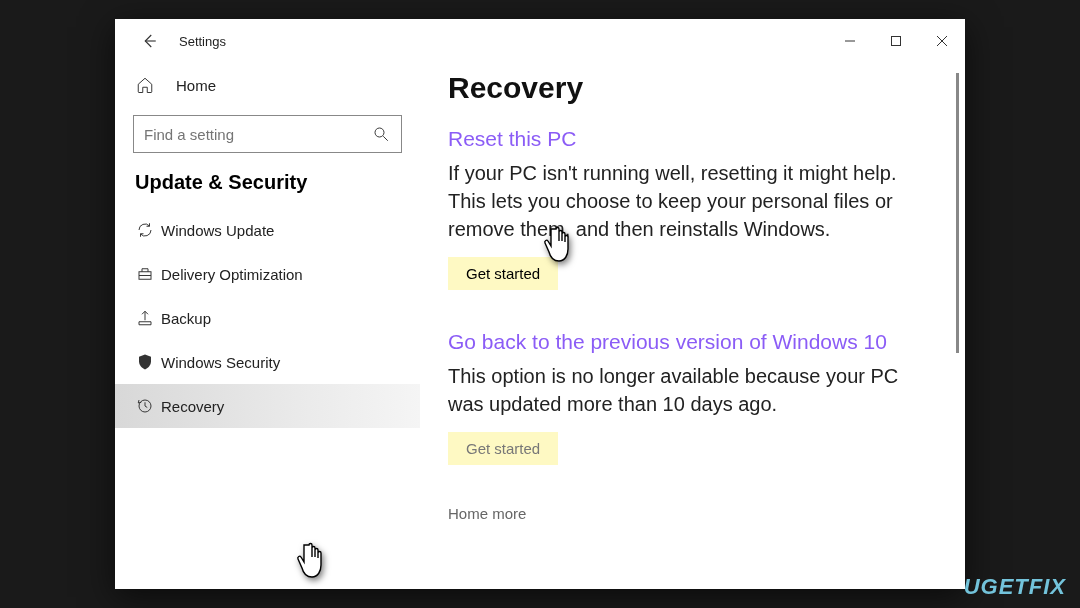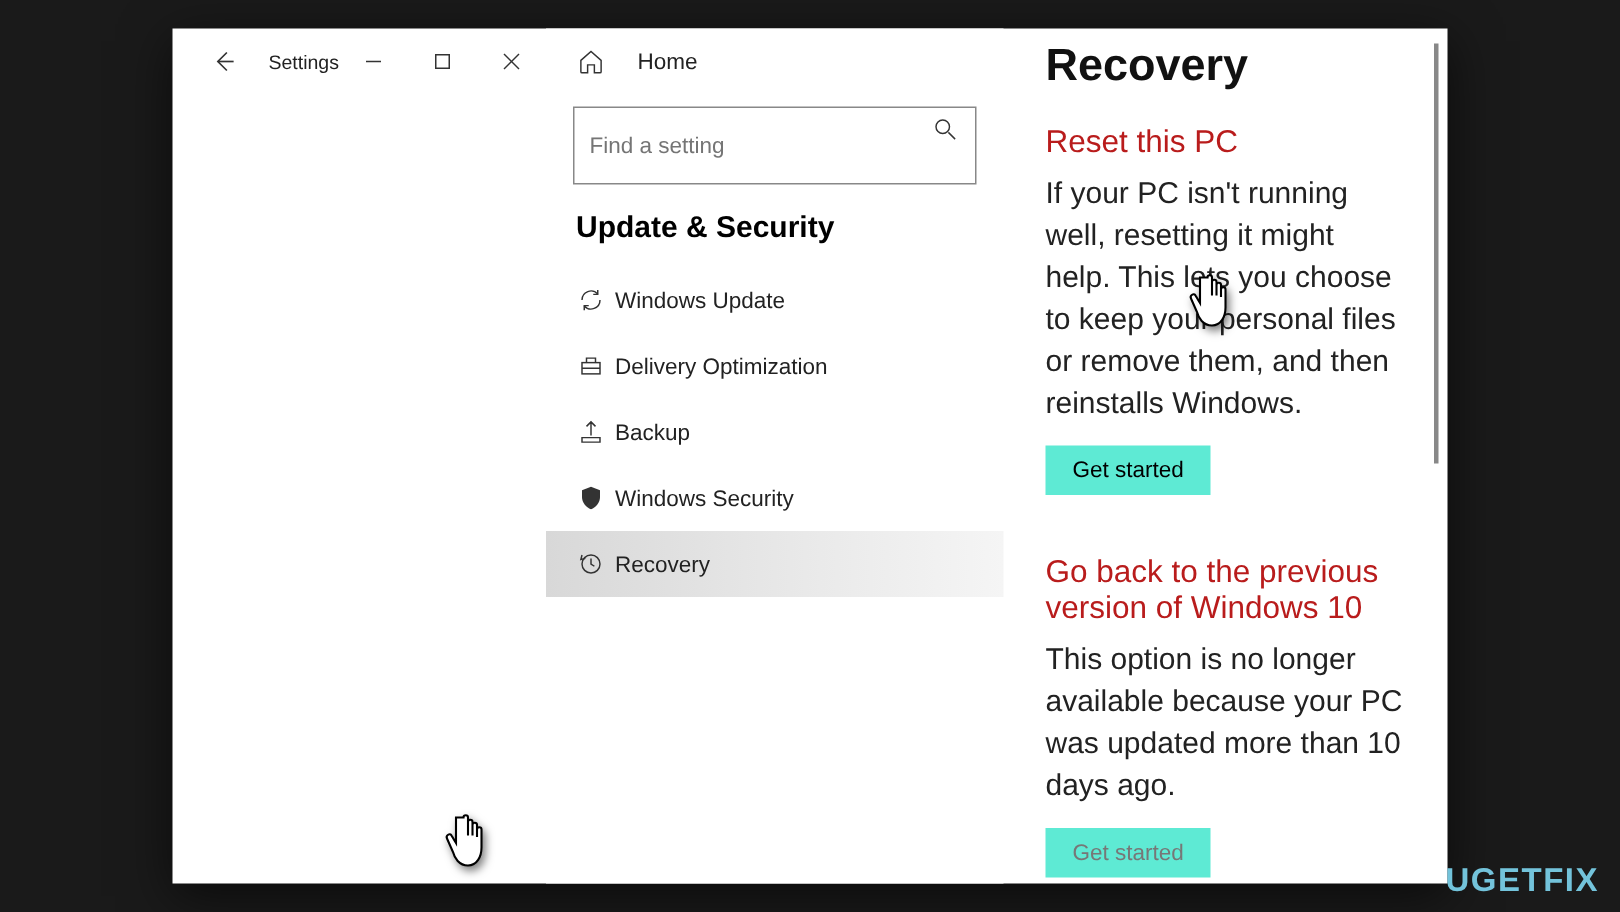--- a/index.html
+++ b/index.html
@@ -7,21 +7,21 @@
     width: 1080px; height: 608px;
     background: #1a1a1a;
     font-family: "Segoe UI", Arial, sans-serif;
     display: flex; align-items: center; justify-content: center;
     position: relative;
   }
   .window {
     width: 850px; height: 570px;
     background: #fff;
     box-shadow: 0 8px 32px rgba(0,0,0,.6);
-    display: flex; flex-direction: row;
+    display: flex; flex-direction: column;
     position: relative;
   }
   .titlebar {
     height: 44px;
     display: flex; align-items: center;
     padding-left: 18px;
   }
   .back-btn {
     width: 32px; height: 32px;
     display: flex; align-items: center; justify-content: center;
@@ -55,23 +55,23 @@
     display: flex; align-items: center;
     padding: 8px 20px;
     font-size: 15px;
     color: #222;
     gap: 21px;
     cursor: pointer;
     margin-bottom: 8px;
   }
   .search-box {
     margin: 4px 18px 14px 18px;
-    height: 52px;
+    height: 38px;
     border: 1px solid #888;
-    display: flex; 
+    display: flex; align-items: center;
     padding: 4px 10px;
   }
   .search-box input {
     border: none; outline: none;
     flex: 1; font-size: 15px;
     font-family: inherit;
     color: #666;
     background: transparent;
   }
   .category {
@@ -101,30 +101,30 @@
     flex: 1;
     padding: 8px 28px 0 28px;
     position: relative;
   }
   h1.page-title {
     font-size: 30px; font-weight: 600;
     color: #111; margin-bottom: 22px;
   }
   h2.section-title {
     font-size: 21px; font-weight: 400;
-    color: #b91c1c; margin-bottom: 8px;
+    color: #8b5cf6; margin-bottom: 8px;
   }
   .section-desc {
     font-size: 20px; color: #222;
     line-height: 1.4;
     margin-bottom: 14px;
   }
   .btn {
     display: inline-block;
-    background: #5eead4;
+    background: #fef9c3;
     border: none;
     padding: 8px 18px;
     font-size: 15px;
     font-family: inherit;
     color: #000;
     cursor: pointer;
   }
   .btn.disabled {
     color: #777;
     cursor: default;
@@ -146,20 +146,21 @@
     pointer-events: none;
     filter: drop-shadow(2px 3px 3px rgba(0,0,0,.5));
   }
   .watermark {
     position: absolute;
     right: 14px; bottom: 8px;
     color: #7dd6f0;
     font-size: 22px;
     font-weight: 600;
     letter-spacing: 1px;
+    font-style: italic;
     opacity: .9;
   }
 </style>
 </head>
 <body>
 
 <div class="window">
 
   <div class="titlebar">
     <div class="back-btn">

